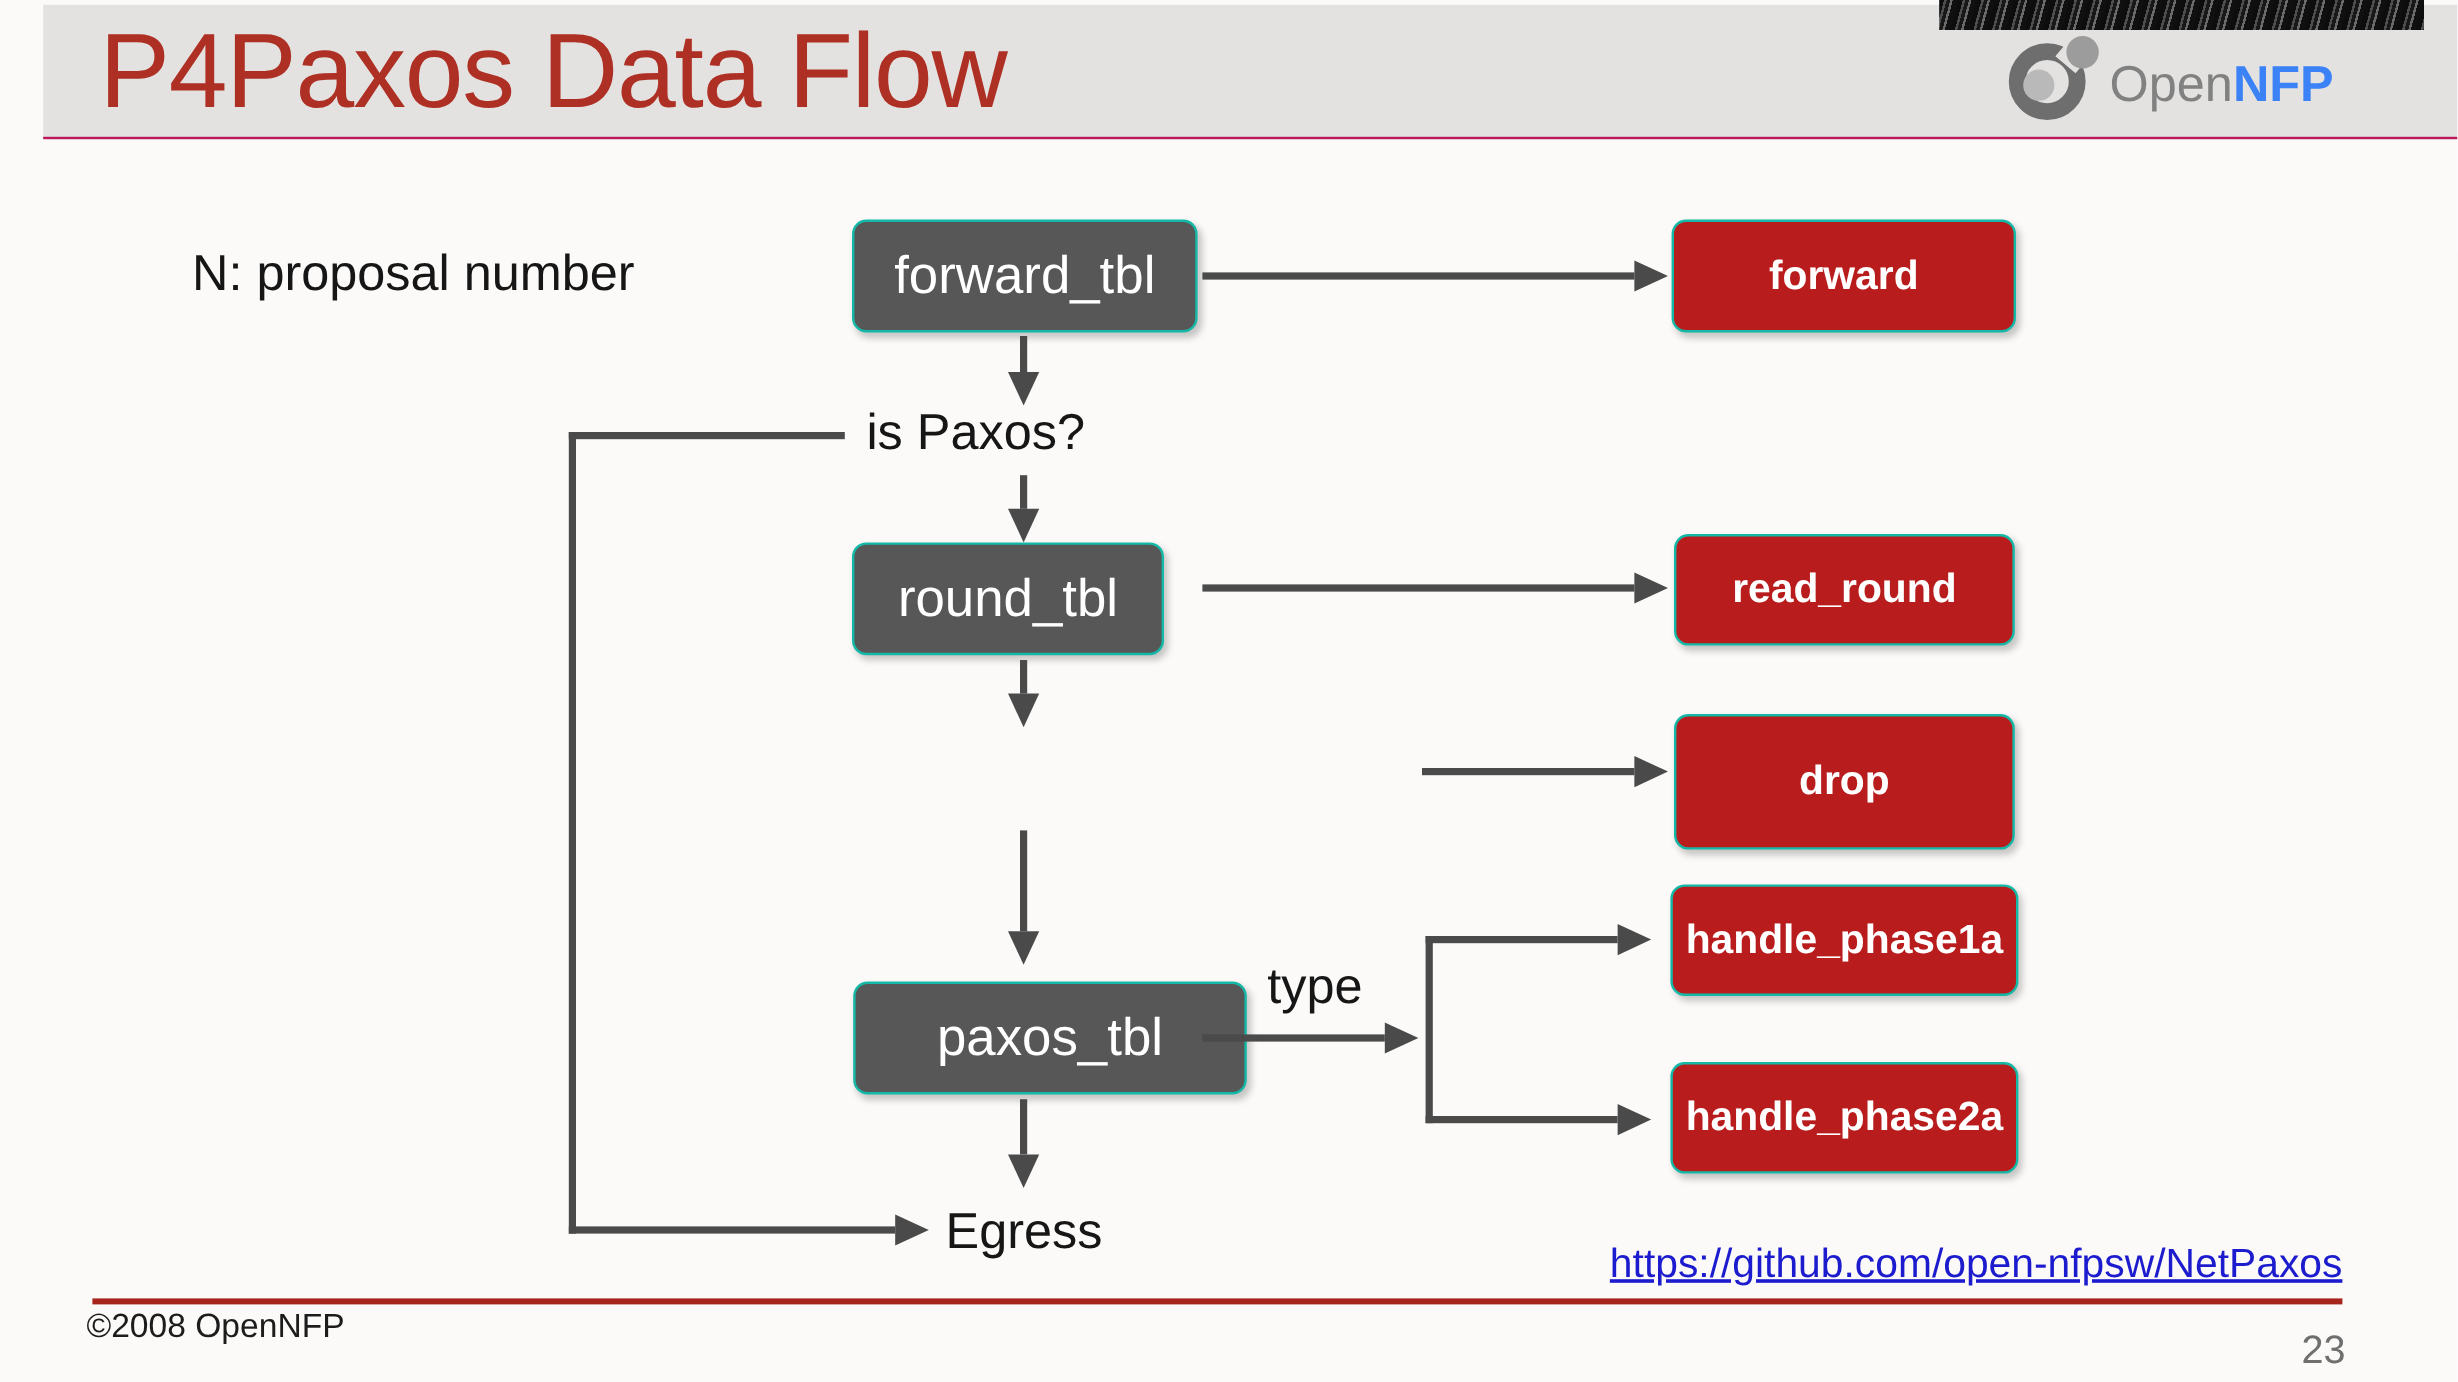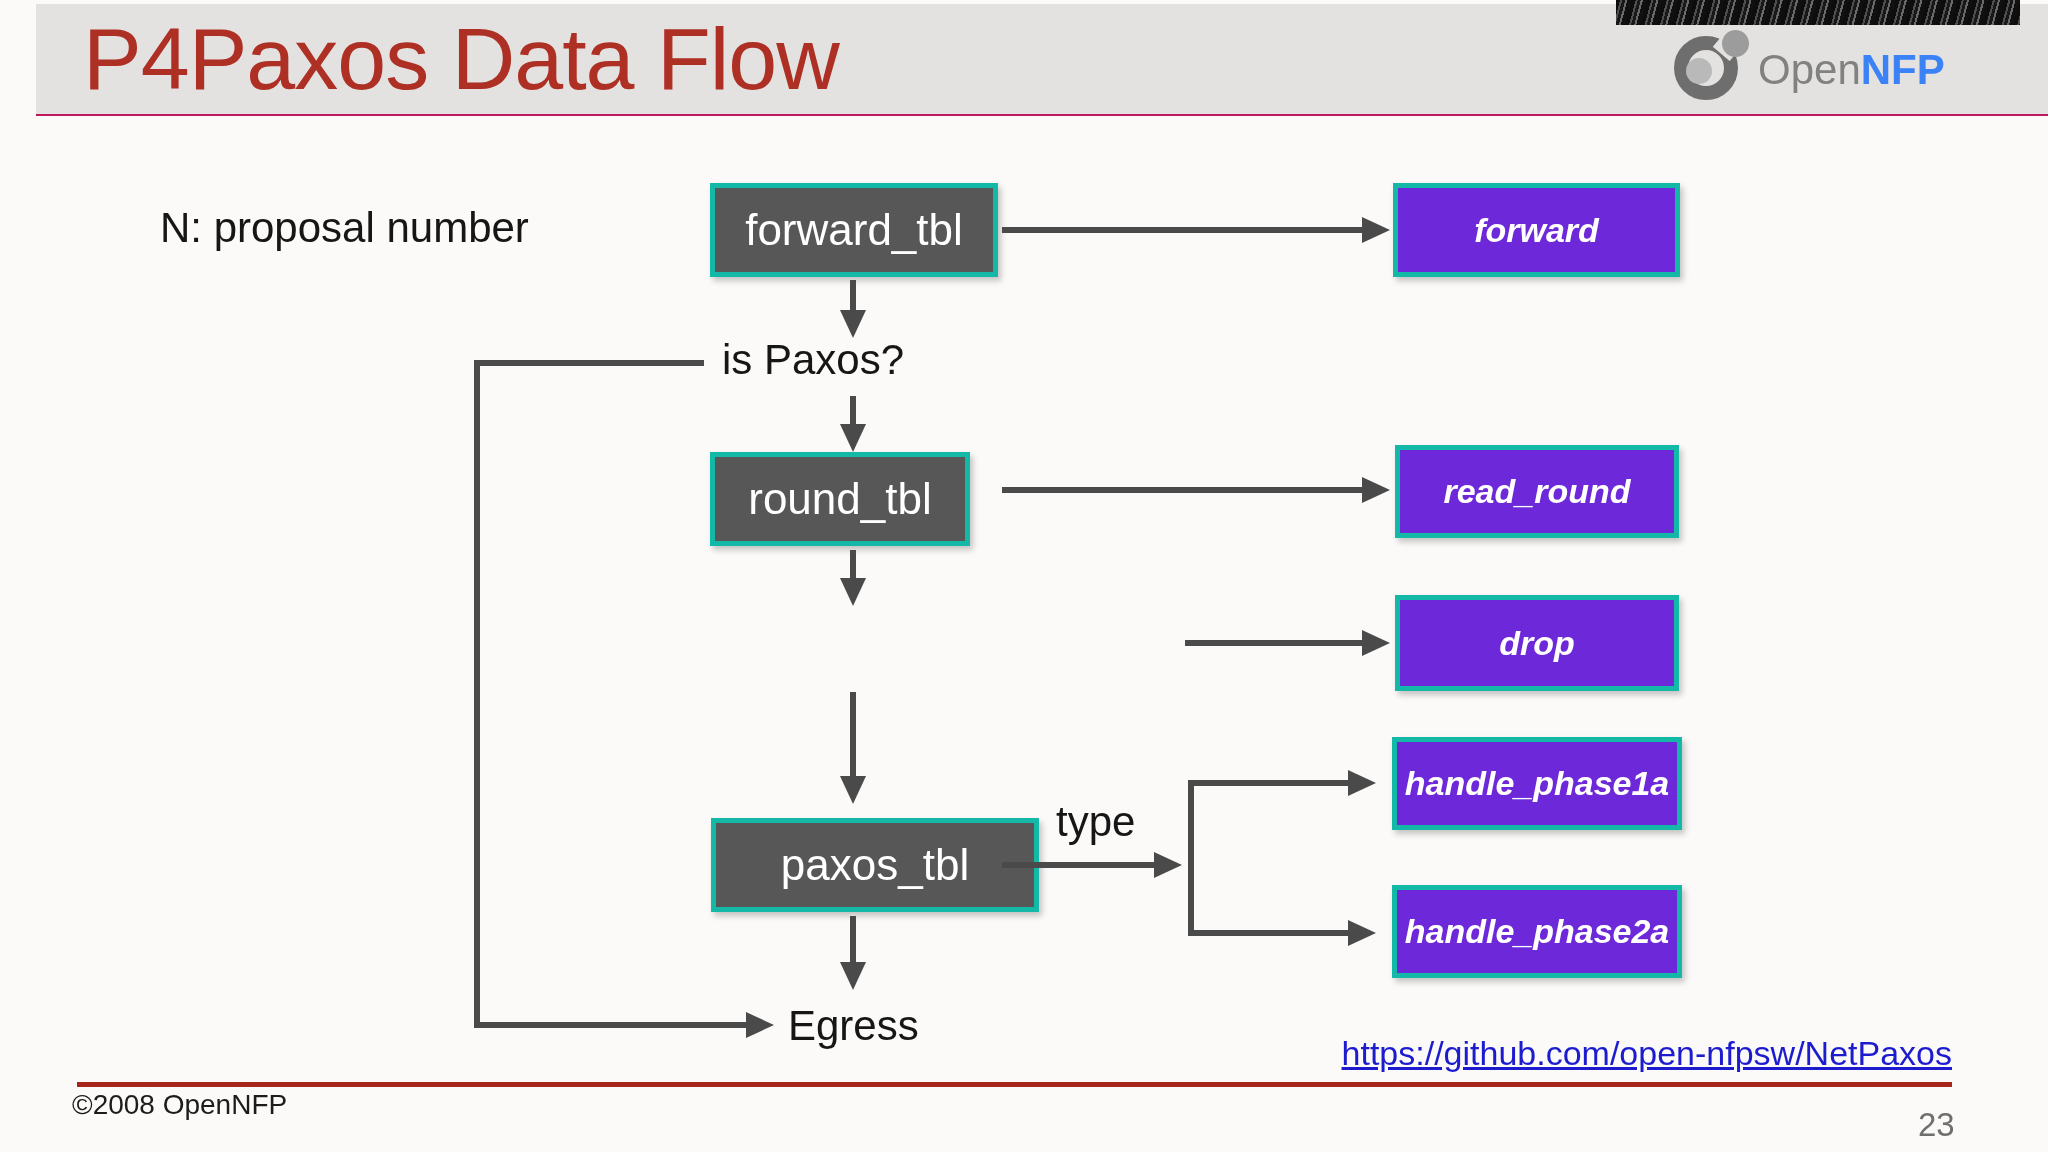--- a/index.html
+++ b/index.html
@@ -37,25 +37,25 @@
     background:#b9b9b9;z-index:2;
   }
   #logo-text{
     position:absolute;left:1758px;top:46px;height:48px;line-height:48px;font-size:42px;z-index:2;
   }
   #logo-text .open{color:#818181;}
   #logo-text .nfp{color:#3b82f6;font-weight:bold;}
   
   .box{
     position:absolute;box-sizing:border-box;display:flex;align-items:center;justify-content:center;
-    border:5px solid #14b8a6;border-radius:0;color:#ffffff;
+    border:2px solid #14b8a6;border-radius:12px;color:#ffffff;
     box-shadow:3px 4px 6px rgba(0,0,0,0.22);white-space:pre;
   }
   .box-dark{background:#575757;font-size:44px;}
-  .box-orange{background:#6d28d9;font-size:34px;font-weight:bold;font-style:italic;}
+  .box-orange{background:#b91c1c;font-size:34px;font-weight:bold;}
   
   .dlabel{position:absolute;color:#161616;font-size:42px;white-space:pre;}
   
   .hline{position:absolute;height:6px;background:#4a4a4a;}
   .vline{position:absolute;width:6px;background:#4a4a4a;}
   .ah-right{position:absolute;width:0;height:0;
     border-top:13px solid transparent;border-bottom:13px solid transparent;border-left:28px solid #4a4a4a;}
   .ah-down{position:absolute;width:0;height:0;
     border-left:13px solid transparent;border-right:13px solid transparent;border-top:28px solid #4a4a4a;}
   
@@ -83,21 +83,21 @@
   <div id="logo-text"><span class="open">Open</span><span class="nfp">NFP</span></div>
 
   <div class="dlabel" style="left:160px;top:204px;">N: proposal number</div>
 
   <div class="box box-dark" style="left:710px;top:183px;width:288px;height:94px;">forward_tbl</div>
   <div class="box box-dark" style="left:710px;top:452px;width:260px;height:94px;">round_tbl</div>
   <div class="box box-dark" style="left:711px;top:818px;width:328px;height:94px;">paxos_tbl</div>
 
   <div class="box box-orange" style="left:1393px;top:183px;width:287px;height:94px;">forward</div>
   <div class="box box-orange" style="left:1395px;top:445px;width:284px;height:93px;">read_round</div>
-  <div class="box box-orange" style="left:1395px;top:595px;width:284px;height:96px;">drop</div>
+  <div class="box box-orange" style="left:1395px;top:595px;width:284px;height:113px;">drop</div>
   <div class="box box-orange" style="left:1392px;top:737px;width:290px;height:93px;">handle_phase1a</div>
   <div class="box box-orange" style="left:1392px;top:885px;width:290px;height:93px;">handle_phase2a</div>
 
   <div class="dlabel" style="left:722px;top:336px;">is Paxos?</div>
   <div class="dlabel" style="left:1056px;top:798px;">type</div>
   <div class="dlabel" style="left:788px;top:1002px;">Egress</div>
 
   <div class="vline" style="left:850px;top:280px;height:30px;"></div>
   <div class="ah-down" style="left:840px;top:310px;"></div>
 

